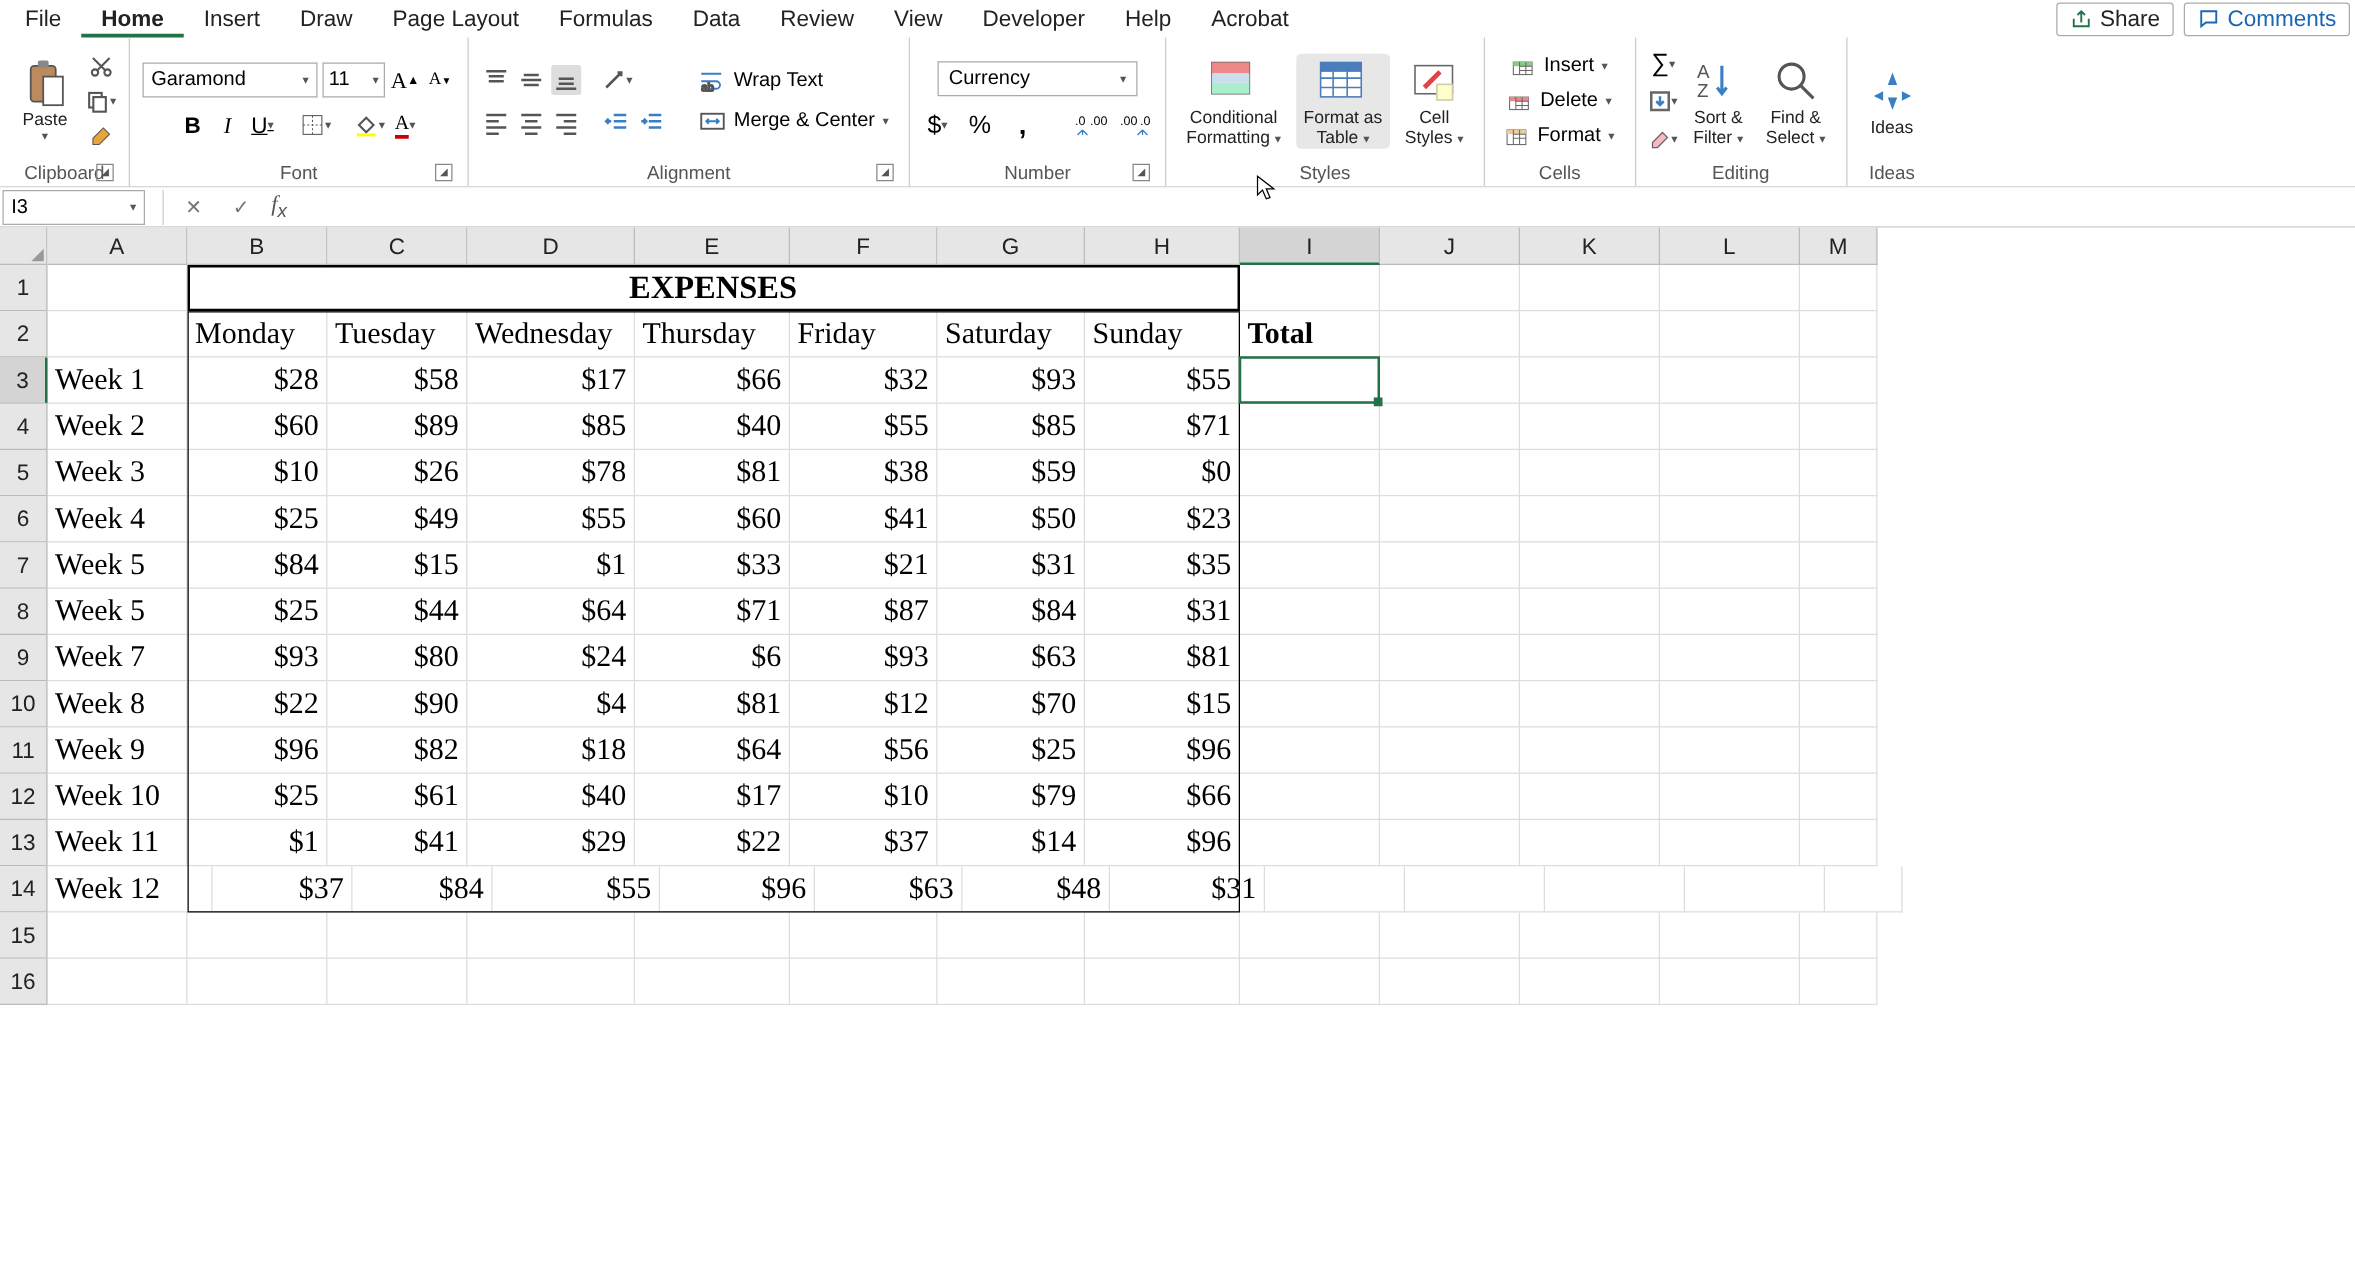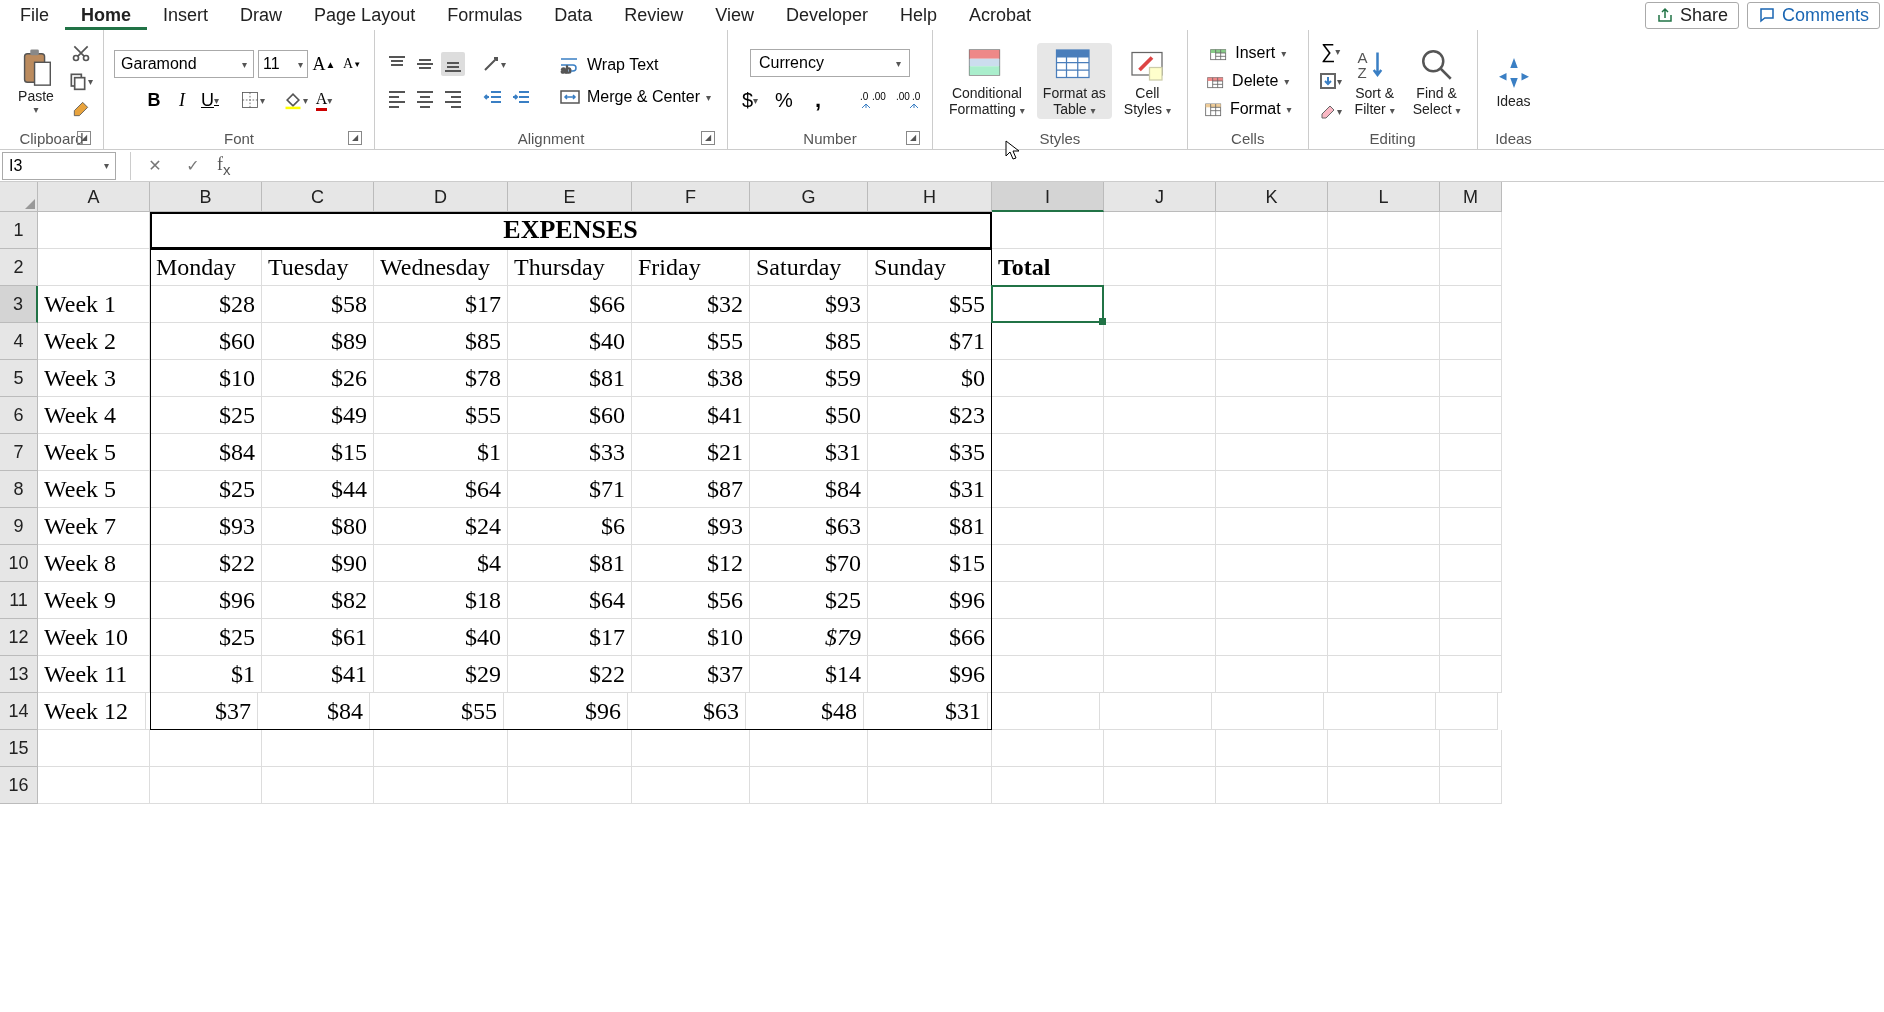--- a/index.html
+++ b/index.html
@@ -35,21 +35,21 @@
 .tall.active { background: #e7e7e7; text-align: right; }
 .tall svg, .tall .ico { width: 40px; height: 40px; }
 
 .wrap-item { display: flex; align-items: center; font-size: 16px; gap: 6px; padding: 2px 6px; cursor: pointer; }
 
 
 .fbar { display: flex; align-items: center; height: 32px; border-bottom: 1px solid #ccc; background: #fff; }
 .namebox { width: 114px; height: 28px; border: 1px solid #aaa; margin: 0 2px; display: flex; align-items: center; justify-content: space-between; padding: 0 6px; font-size: 16px; }
 .fbar-sep { width: 1px; height: 28px; background: #ccc; margin: 0 12px; }
 .fbar-btns { display: flex; gap: 14px; color: #777; }
-.fx { font-family: "Times New Roman", serif; font-size: 18px; color: #555; margin-left: 12px; }
+.fx { font-style: italic; font-family: "Times New Roman", serif; font-size: 18px; color: #555; margin-left: 12px; }
 .formula-in { flex: 1; height: 28px; border: none; outline: none; font-size: 16px; padding-left: 10px; }
 
 
 .grid { position: relative; user-select: none; }
 .selectall { position: absolute; left: 0; top: 0; width: 38px; height: 30px; background: #e6e6e6; border-right: 1px solid #bbb; border-bottom: 1px solid #bbb; }
 .selectall::after { content: ""; position: absolute; right: 2px; bottom: 2px; width: 0; height: 0; border-left: 10px solid transparent; border-bottom: 10px solid #999; }
 
 .colhdrs { position: absolute; left: 38px; top: 0; height: 30px; display: flex; }
 .ch { background: #e6e6e6; border-right: 1px solid #bbb; border-bottom: 1px solid #bbb; text-align: center; font-size: 18px; line-height: 30px; color: #222; }
 .ch.sel { background: #d4d4d4; border-bottom: 2px solid #217346; }
@@ -633,21 +633,21 @@
         <div class="cell" style="width: 112px; height: 37px;"></div>
         <div class="cell" style="width: 62px; height: 37px;"></div>
       </div>
       <div class="cellrow">
         <div class="cell txtcell" style="width: 112px; height: 37px;">Week 10</div>
         <div class="cell numcell" style="width: 112px; height: 37px;">$25</div>
         <div class="cell numcell" style="width: 112px; height: 37px;">$61</div>
         <div class="cell numcell" style="width: 134px; height: 37px;">$40</div>
         <div class="cell numcell" style="width: 124px; height: 37px;">$17</div>
         <div class="cell numcell" style="width: 118px; height: 37px;">$10</div>
-        <div class="cell numcell" style="width: 118px; height: 37px; font-style: italic;">$79</div>
+        <div class="cell numcell" style="width: 118px; height: 37px;">$79</div>
         <div class="cell numcell" style="width: 124px; height: 37px;">$66</div>
         <div class="cell" style="width: 112px; height: 37px;"></div>
         <div class="cell" style="width: 112px; height: 37px;"></div>
         <div class="cell" style="width: 112px; height: 37px;"></div>
         <div class="cell" style="width: 112px; height: 37px;"></div>
         <div class="cell" style="width: 62px; height: 37px;"></div>
       </div>
       <div class="cellrow">
         <div class="cell txtcell" style="width: 112px; height: 37px;">Week 11</div>
         <div class="cell numcell" style="width: 112px; height: 37px;">$1</div>
@@ -657,21 +657,21 @@
         <div class="cell numcell" style="width: 118px; height: 37px;">$37</div>
         <div class="cell numcell" style="width: 118px; height: 37px;">$14</div>
         <div class="cell numcell" style="width: 124px; height: 37px;">$96</div>
         <div class="cell" style="width: 112px; height: 37px;"></div>
         <div class="cell" style="width: 112px; height: 37px;"></div>
         <div class="cell" style="width: 112px; height: 37px;"></div>
         <div class="cell" style="width: 112px; height: 37px;"></div>
         <div class="cell" style="width: 62px; height: 37px;"></div>
       </div>
       <div class="cellrow">
-        <div class="cell txtcell" style="width: 108px; height: 37px;">Week 12</div>
+        <div class="cell txtcell" style="width: 132px; height: 37px;">Week 12</div>
         <div class="cell numcell" style="width: 112px; height: 37px;">$37</div>
         <div class="cell numcell" style="width: 112px; height: 37px;">$84</div>
         <div class="cell numcell" style="width: 134px; height: 37px;">$55</div>
         <div class="cell numcell" style="width: 124px; height: 37px;">$96</div>
         <div class="cell numcell" style="width: 118px; height: 37px;">$63</div>
         <div class="cell numcell" style="width: 118px; height: 37px;">$48</div>
         <div class="cell numcell" style="width: 124px; height: 37px;">$31</div>
         <div class="cell" style="width: 112px; height: 37px;"></div>
         <div class="cell" style="width: 112px; height: 37px;"></div>
         <div class="cell" style="width: 112px; height: 37px;"></div>

